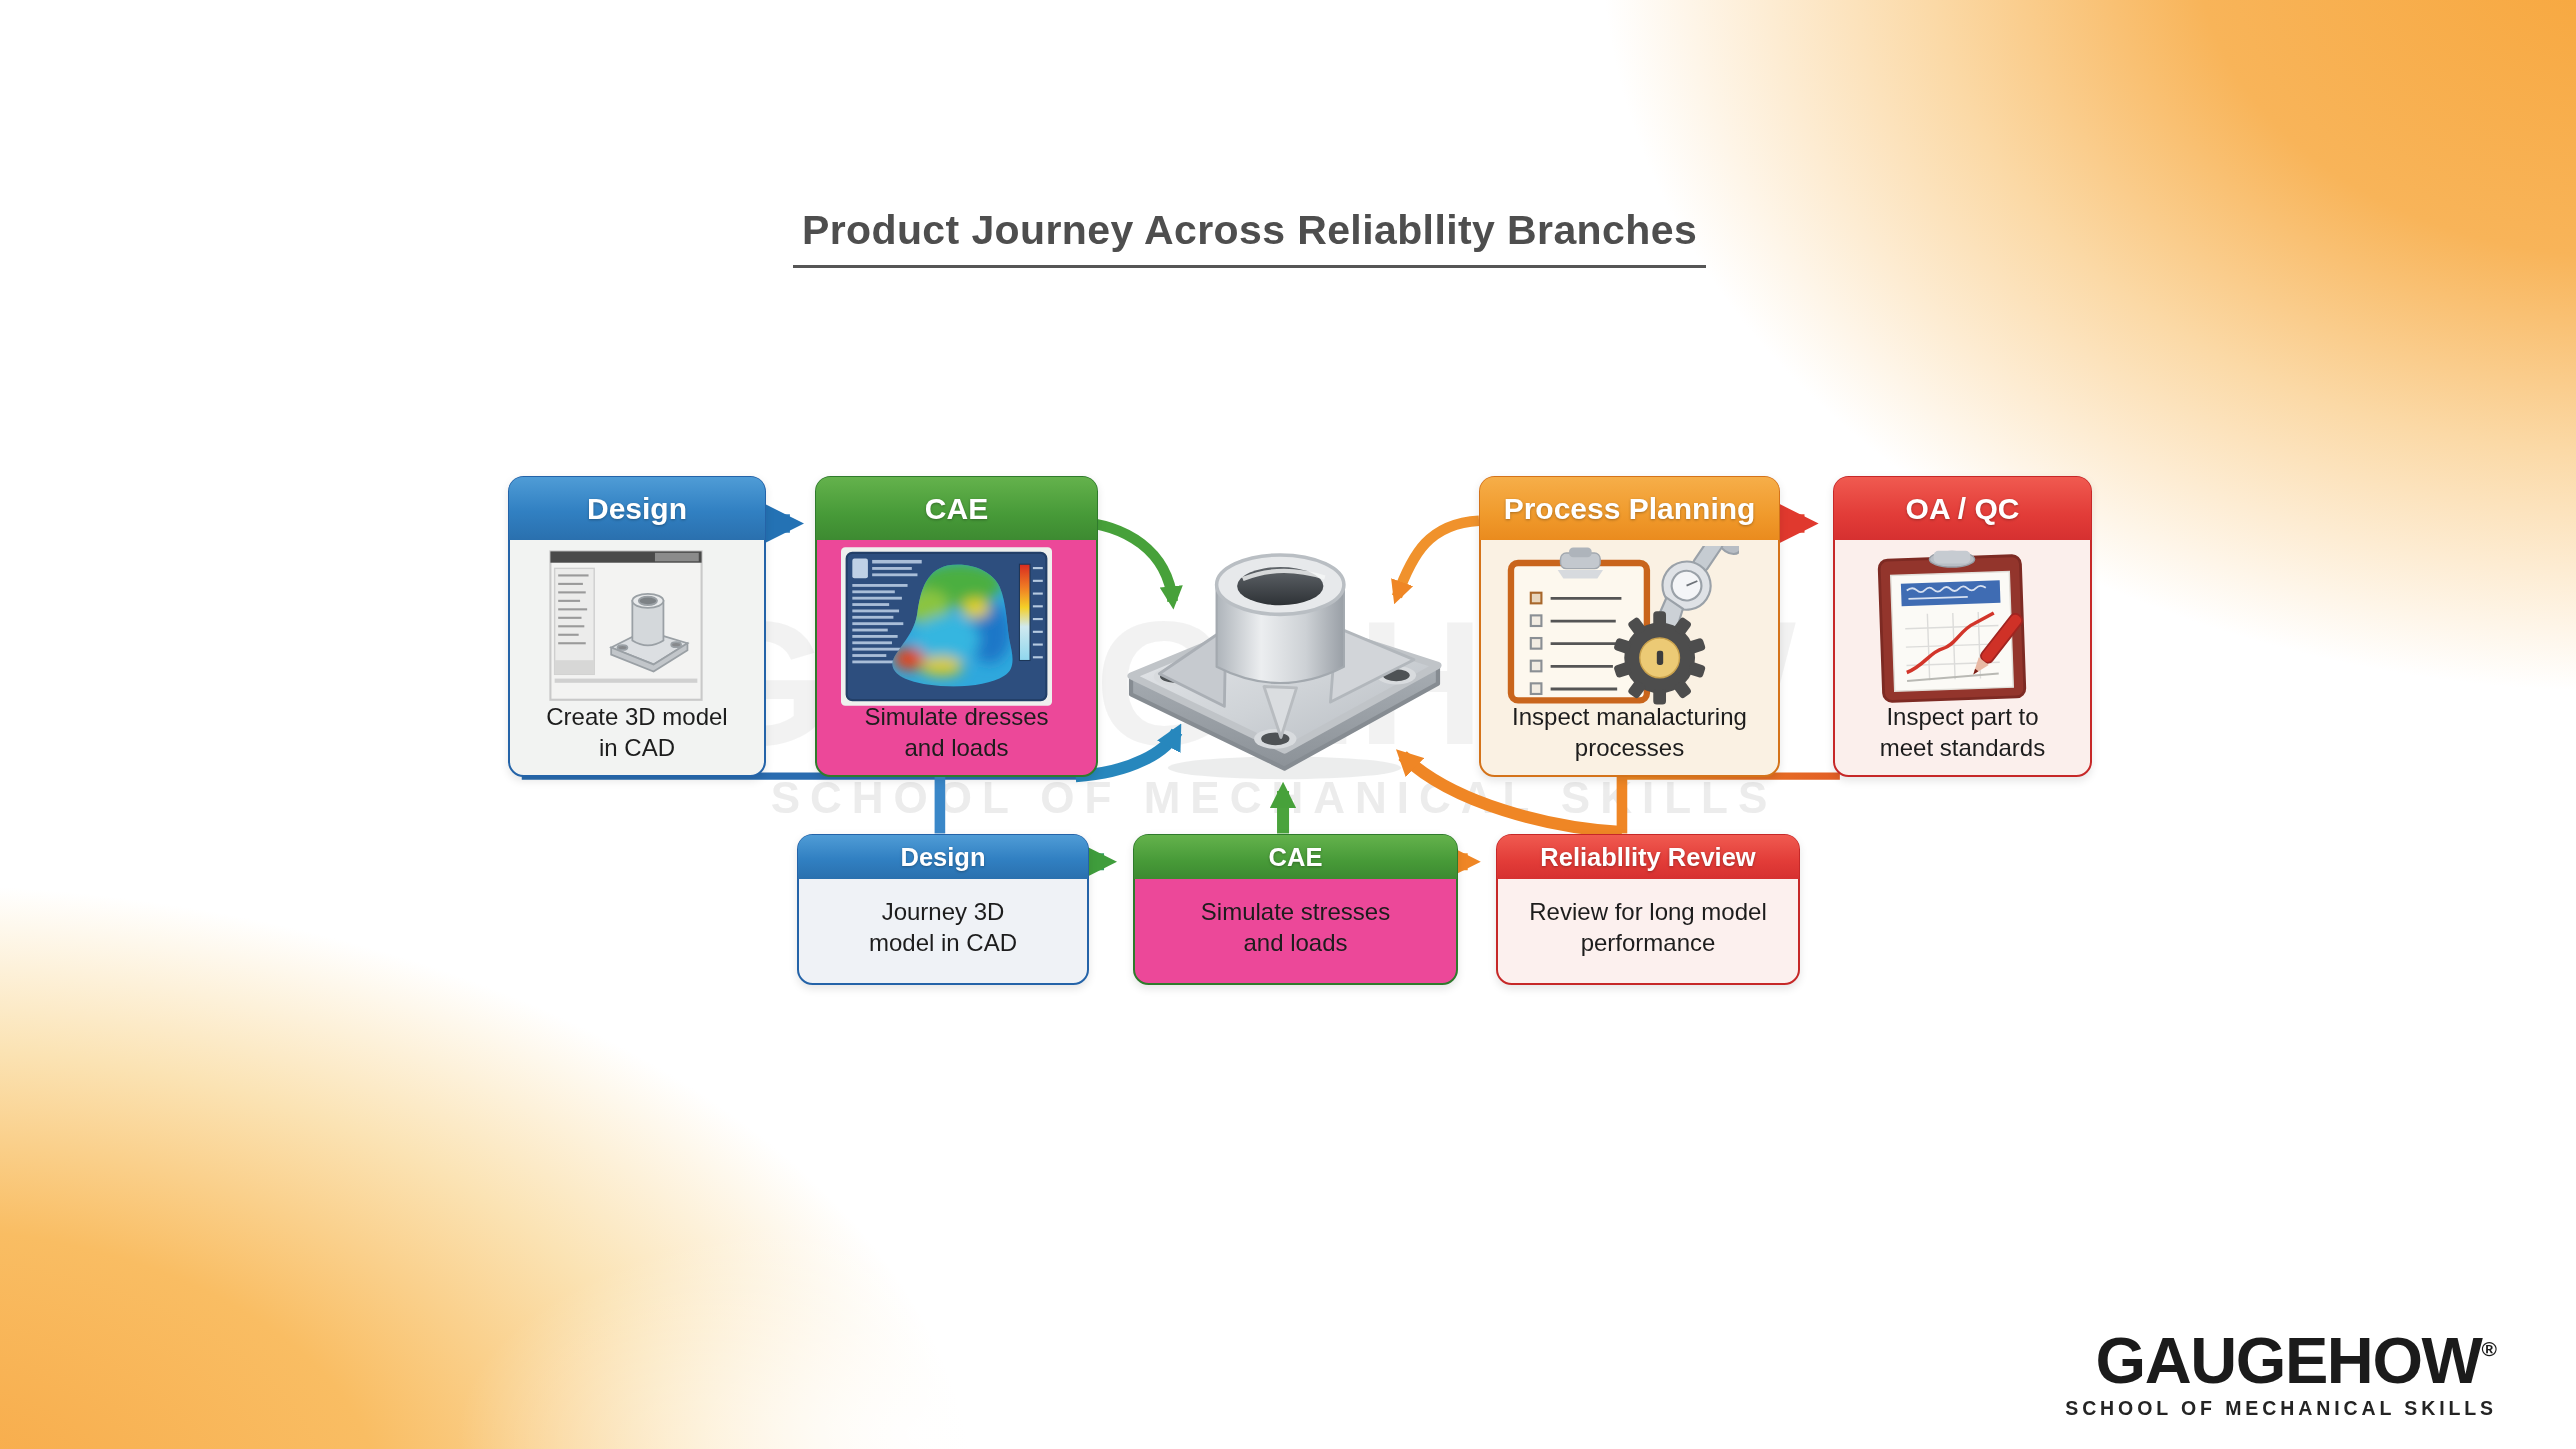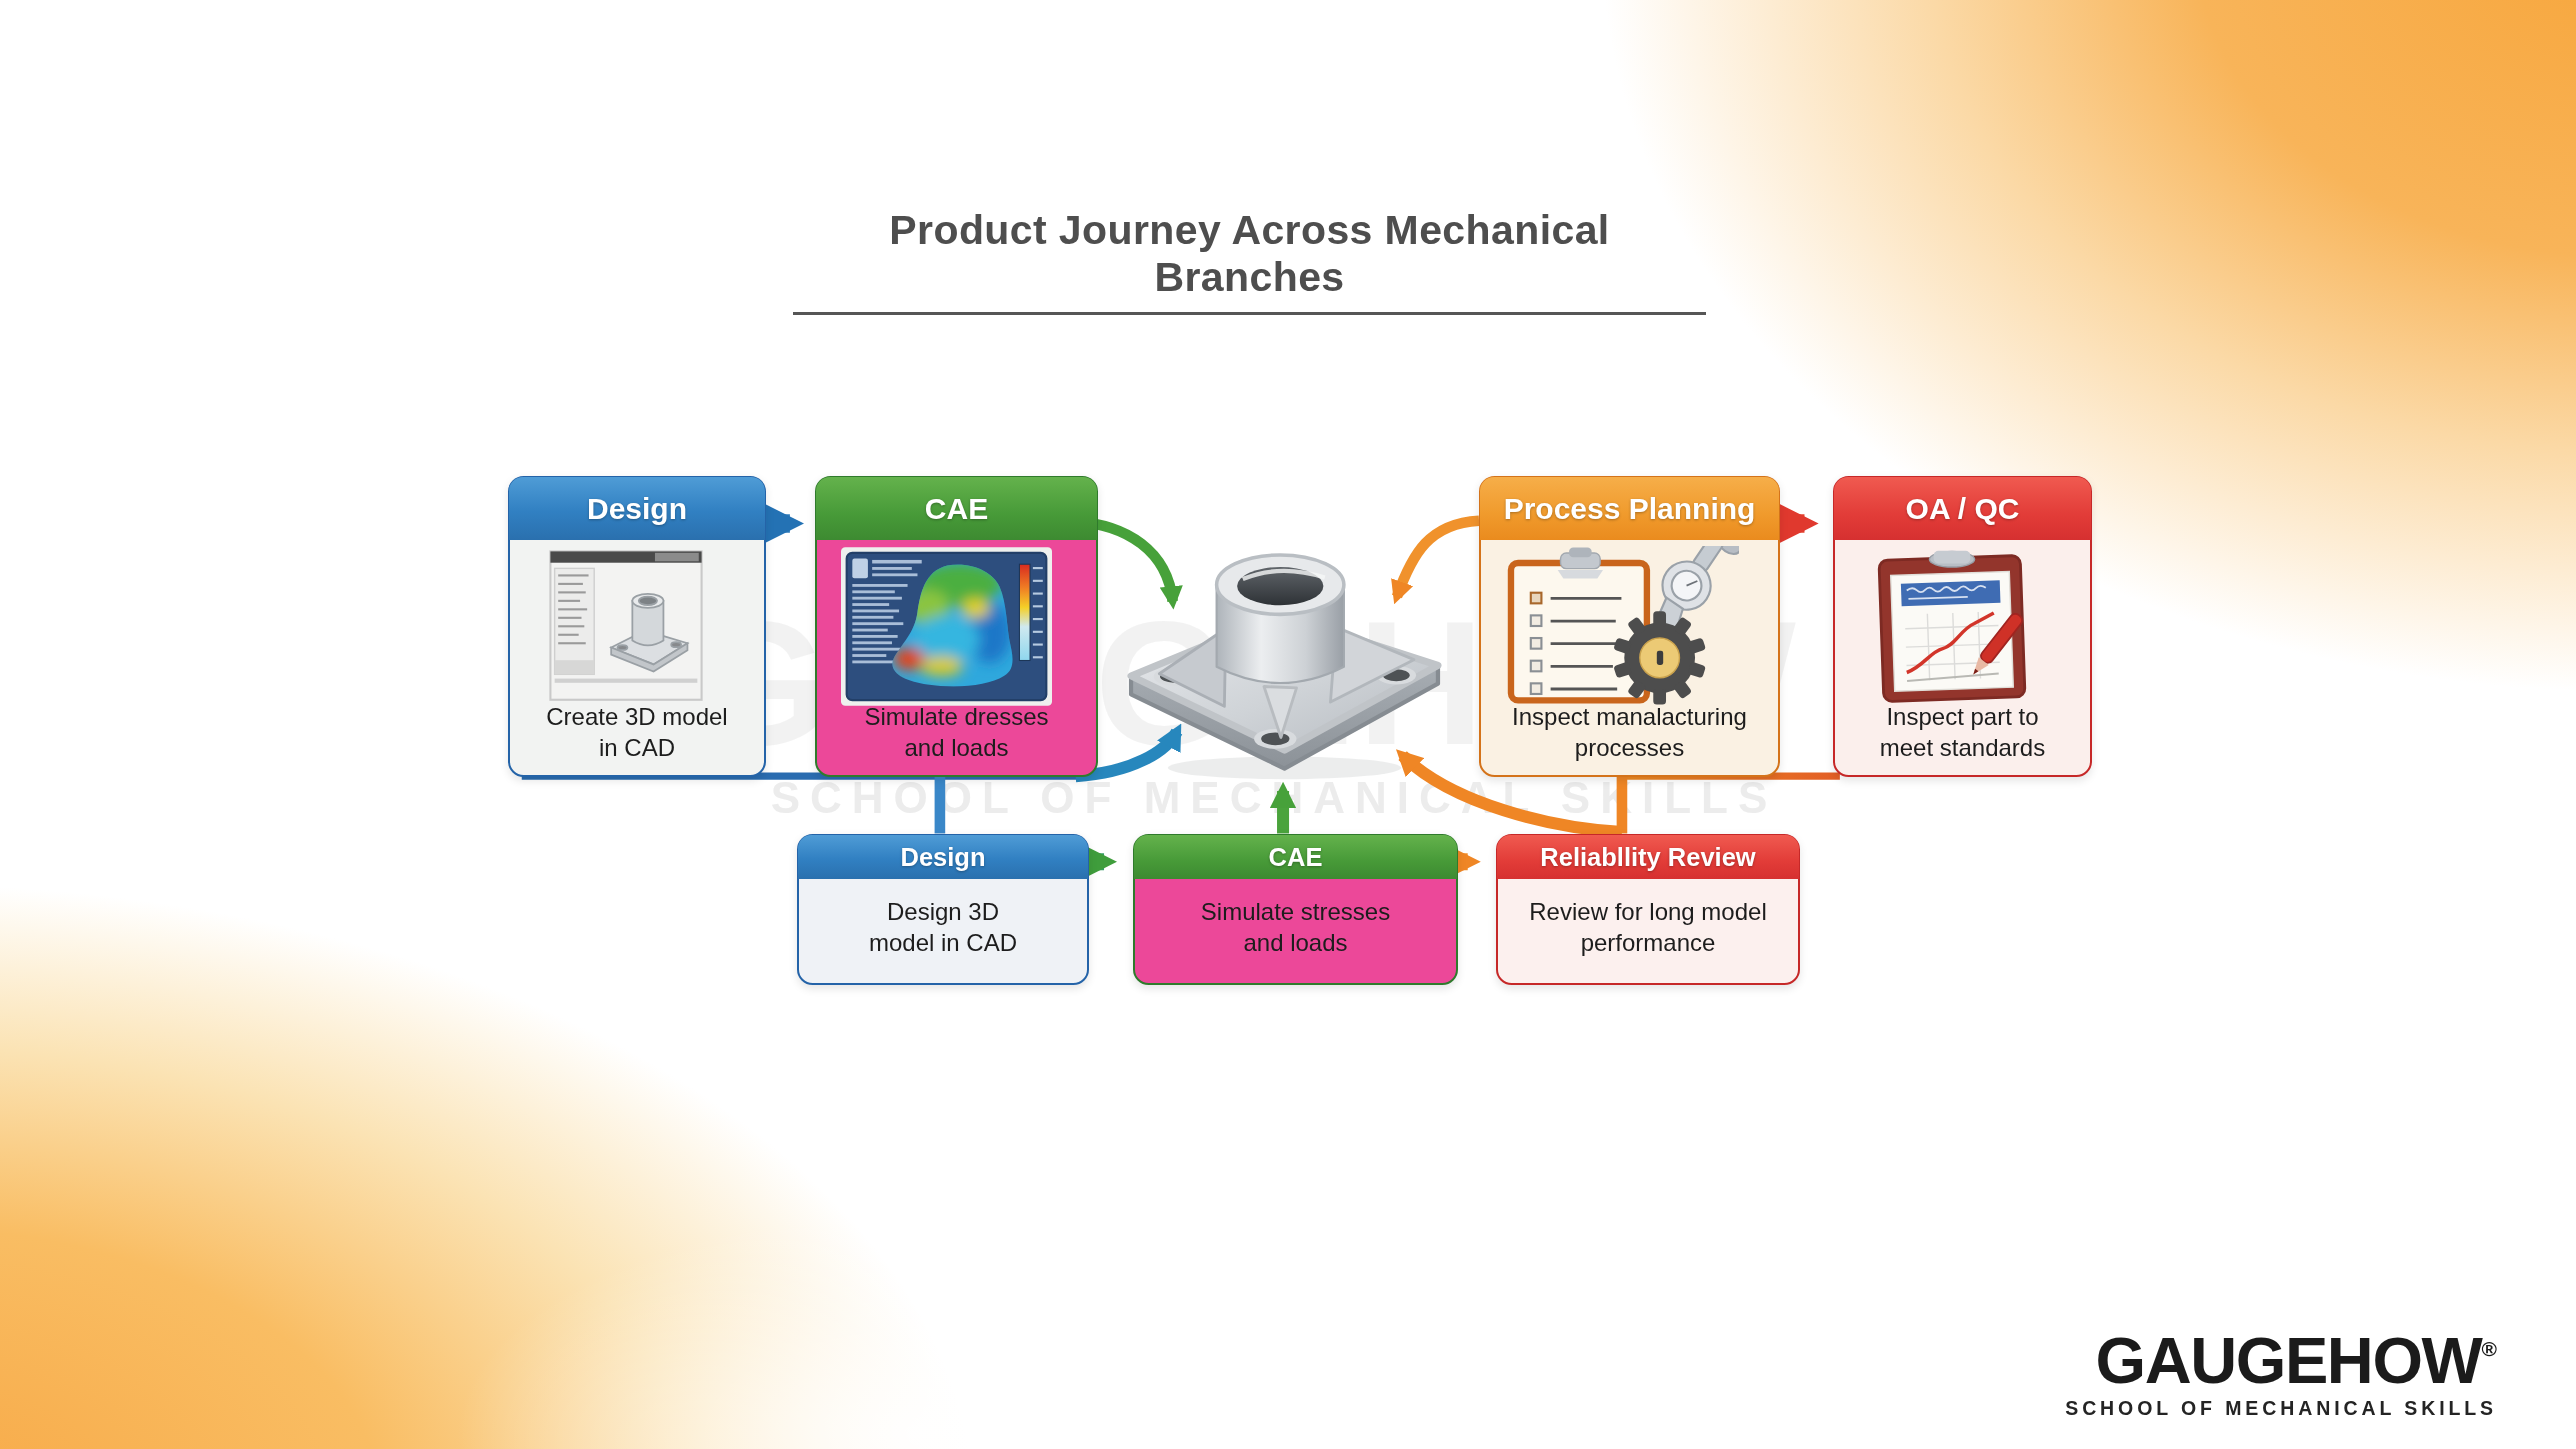--- a/index.html
+++ b/index.html
@@ -51,21 +51,21 @@
   svg{display:block;}
   .lay{position:absolute;z-index:2;}
   .inbox{position:absolute;}
 </style>
 </head>
 <body>
 
 <div class="abs wm-big">GAUGEHOW</div>
 <div class="abs wm-small">SCHOOL OF MECHANICAL SKILLS</div>
 
-<div class="abs title">Product Journey Across Mechanical Branches</div>
+<div class="abs title">Product Journey Across Reliabllity Branches</div>
 
 <svg class="lay" style="left:0;top:0" width="2576" height="1449" viewBox="0 0 3640 2048">
   <defs>
     <marker id="mBlue" viewBox="0 0 10 10" refX="6.5" refY="5" markerUnits="strokeWidth" markerWidth="2.2" markerHeight="2.2" orient="auto">
         <path d="M0,0 L10,5 L0,10 Z" fill="#2472b4"></path>
       </marker>
     <marker id="mBlueC" viewBox="0 0 10 10" refX="6.5" refY="5" markerUnits="strokeWidth" markerWidth="2.2" markerHeight="2.2" orient="auto">
         <path d="M0,0 L10,5 L0,10 Z" fill="#2787bd"></path>
       </marker>
     <marker id="mGreen" viewBox="0 0 10 10" refX="6.5" refY="5" markerUnits="strokeWidth" markerWidth="2.2" markerHeight="2.2" orient="auto">
@@ -377,21 +377,21 @@
       <path d="M -9 18 L 9 18 L 0 42 Z" fill="#e8b9a4"></path>
       <path d="M -3 34 L 3 34 L 0 42 Z" fill="#7a1e16"></path>
     </g>
   </svg>
   <div class="cap">Inspect part to
 meet standards</div>
 </div>
 
 <div class="box small b-blue" style="left:797px;top:834px;width:268px;height:147px;">
   <div class="hdr">Design</div>
-  <div class="cap">Design 3D
+  <div class="cap">Journey 3D
 model in CAD</div>
 </div>
 
 <div class="box small b-green" style="left:1133px;top:834px;width:301px;height:147px;">
   <div class="hdr">CAE</div>
   <div class="cap">Simulate stresses
 and loads</div>
 </div>
 
 <div class="box small b-red" style="left:1496px;top:834px;width:280px;height:147px;">

